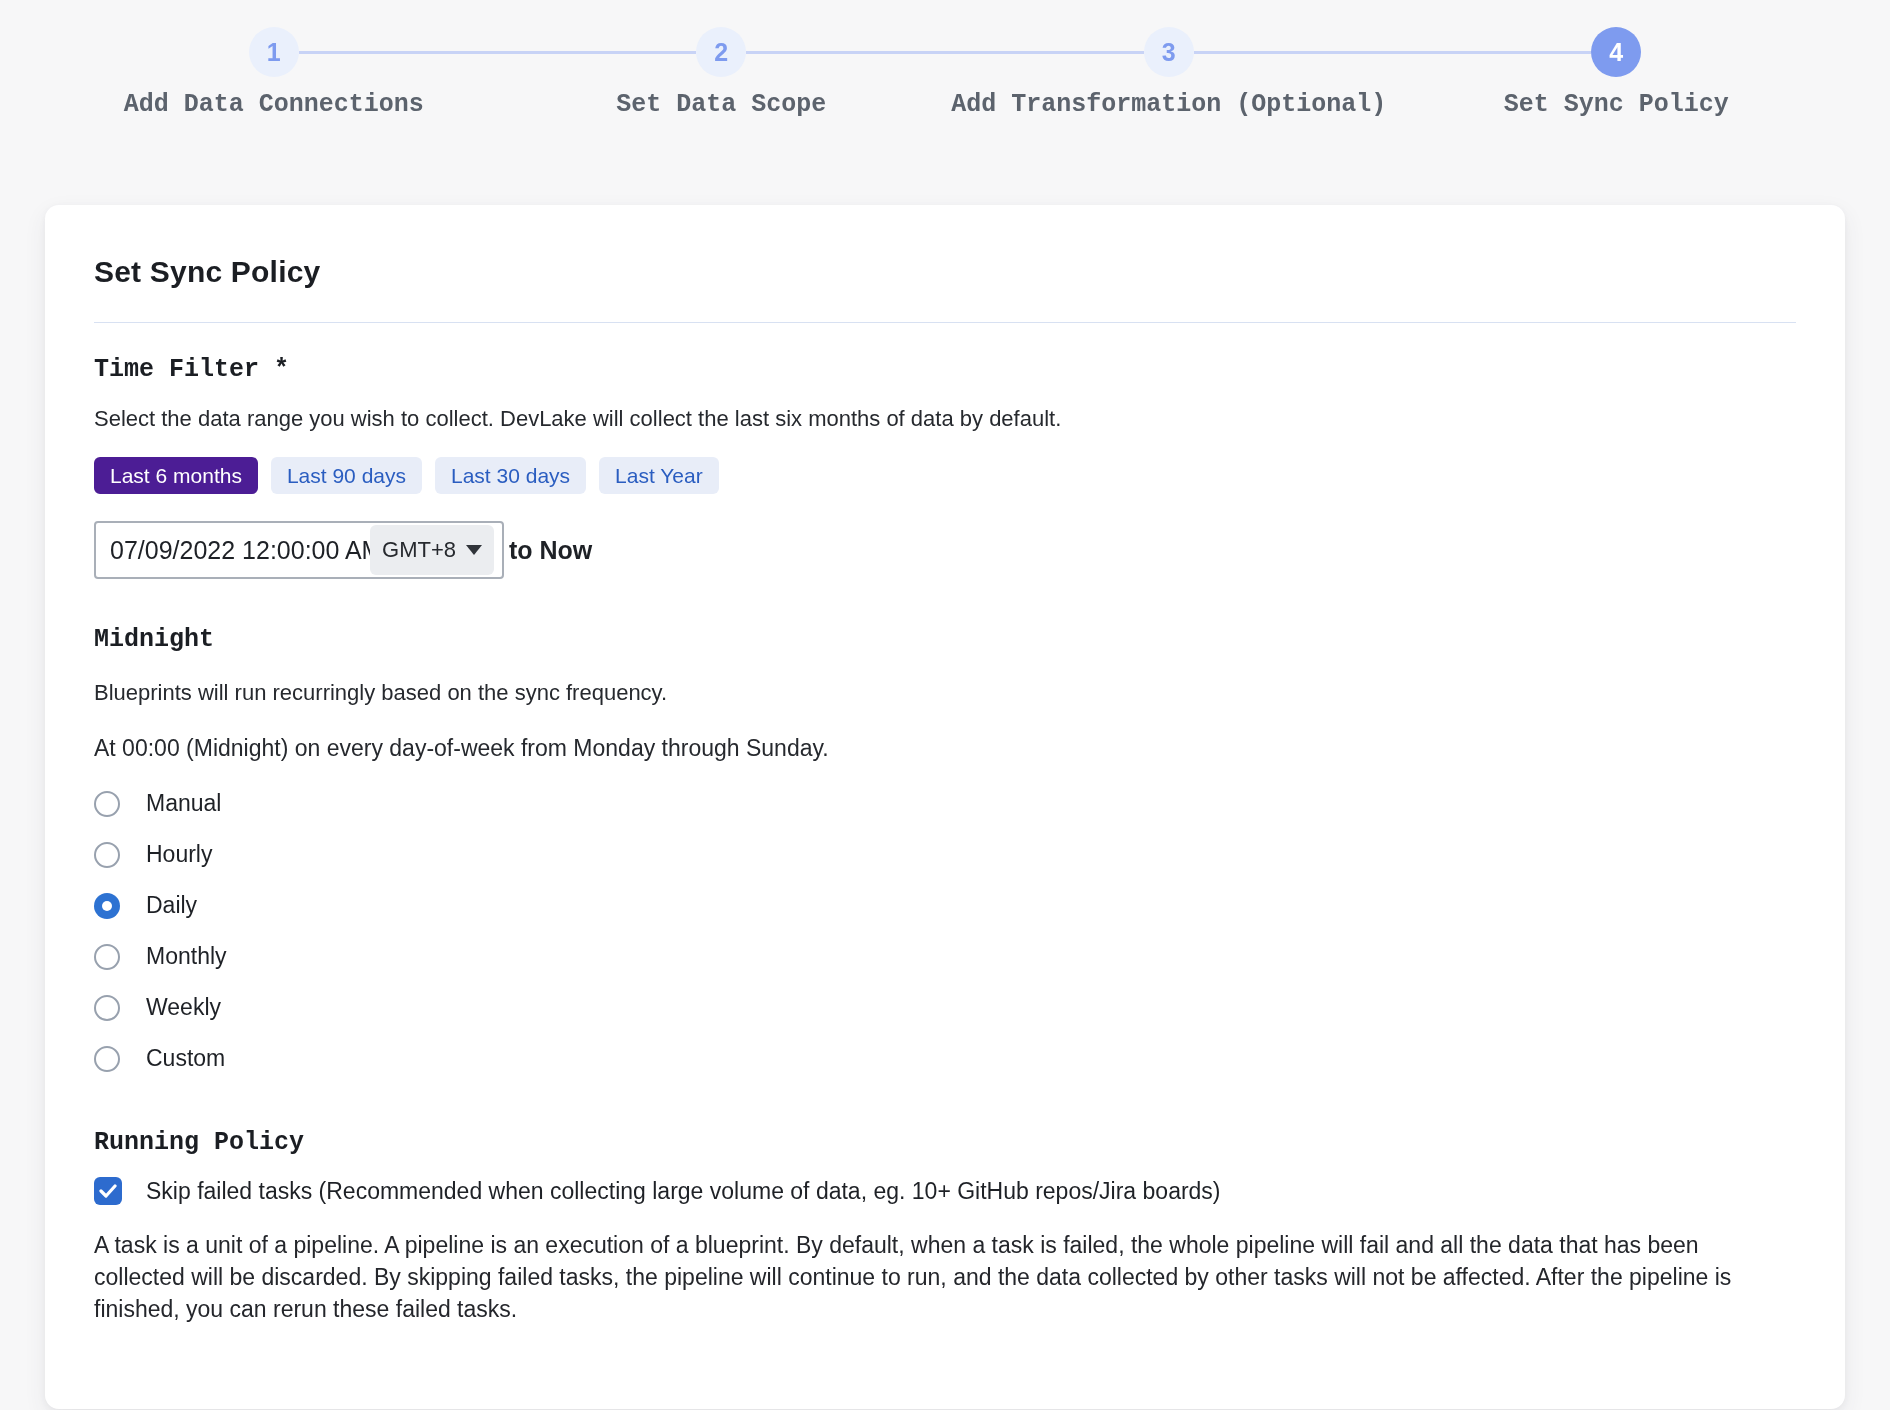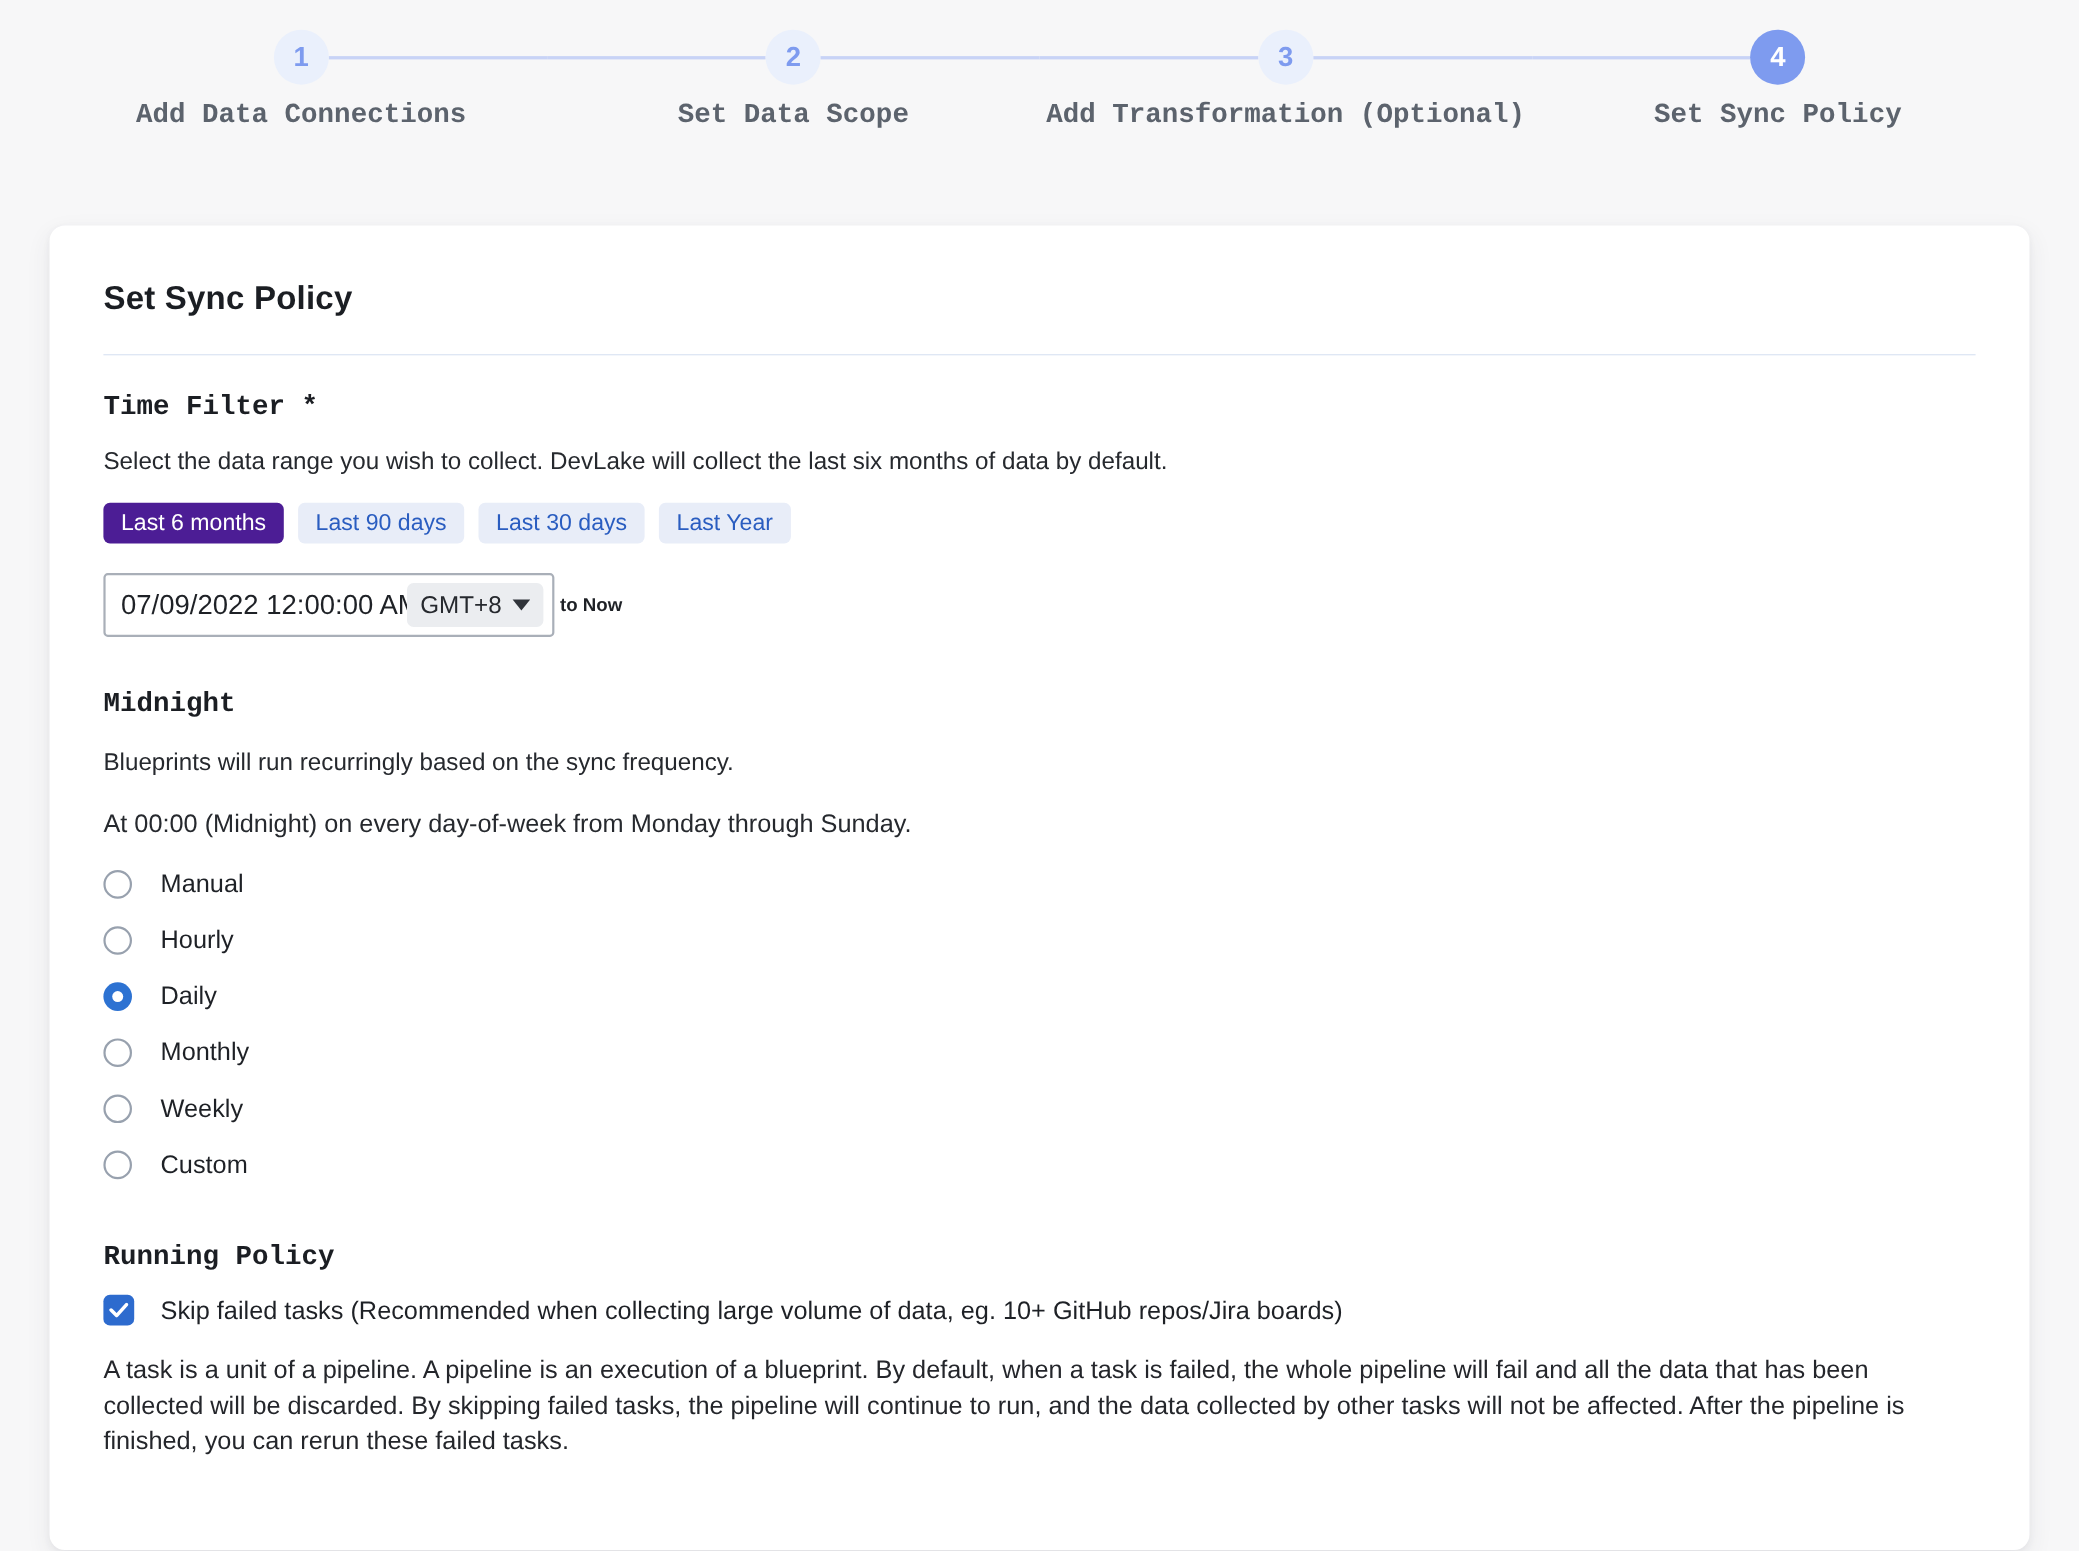--- a/index.html
+++ b/index.html
@@ -61,29 +61,29 @@
     width:410px; height:58px;
     border:2px solid #A9AFB8; border-radius:4px; background:#FFFFFF;
     display:flex; align-items:center; padding:0 8px 0 14px;
     overflow:hidden; cursor:text;
   }
   .date-text {
     flex:1; font-size:25px; color:#1E2126; white-space:nowrap; overflow:hidden;
   }
   .tz-select {
     flex:0 0 auto; background:#EBEDF0; border-radius:6px;
-    height:40px; padding:0 12px; display:flex; align-items:center; gap:10px;
+    height:50px; padding:0 12px; display:flex; align-items:center; gap:10px;
     font-size:22px; color:#26292E; cursor:pointer;
   }
   .caret {
     width:0; height:0; border-left:8px solid transparent;
     border-right:8px solid transparent; border-top:10px solid #30343A;
     display:inline-block;
   }
-  .to-now { font-size:17px; font-weight:bold; color:#1E2126; margin-left:5px; }
+  .to-now { font-size:25px; font-weight:bold; color:#1E2126; margin-left:5px; }
 
   
   .freq-heading { margin-top:46px; }
   .freq-desc { margin-top:26px; }
   .freq-schedule { margin-top:29px; font-size:23px; }
   .radio-list { margin-top:16px; }
   .radio-row { display:flex; align-items:center; height:51px; cursor:pointer; }
   .radio {
     width:26px; height:26px; border-radius:50%;
     border:2px solid #98A1AE; background:#FFFFFF; flex:0 0 auto;

